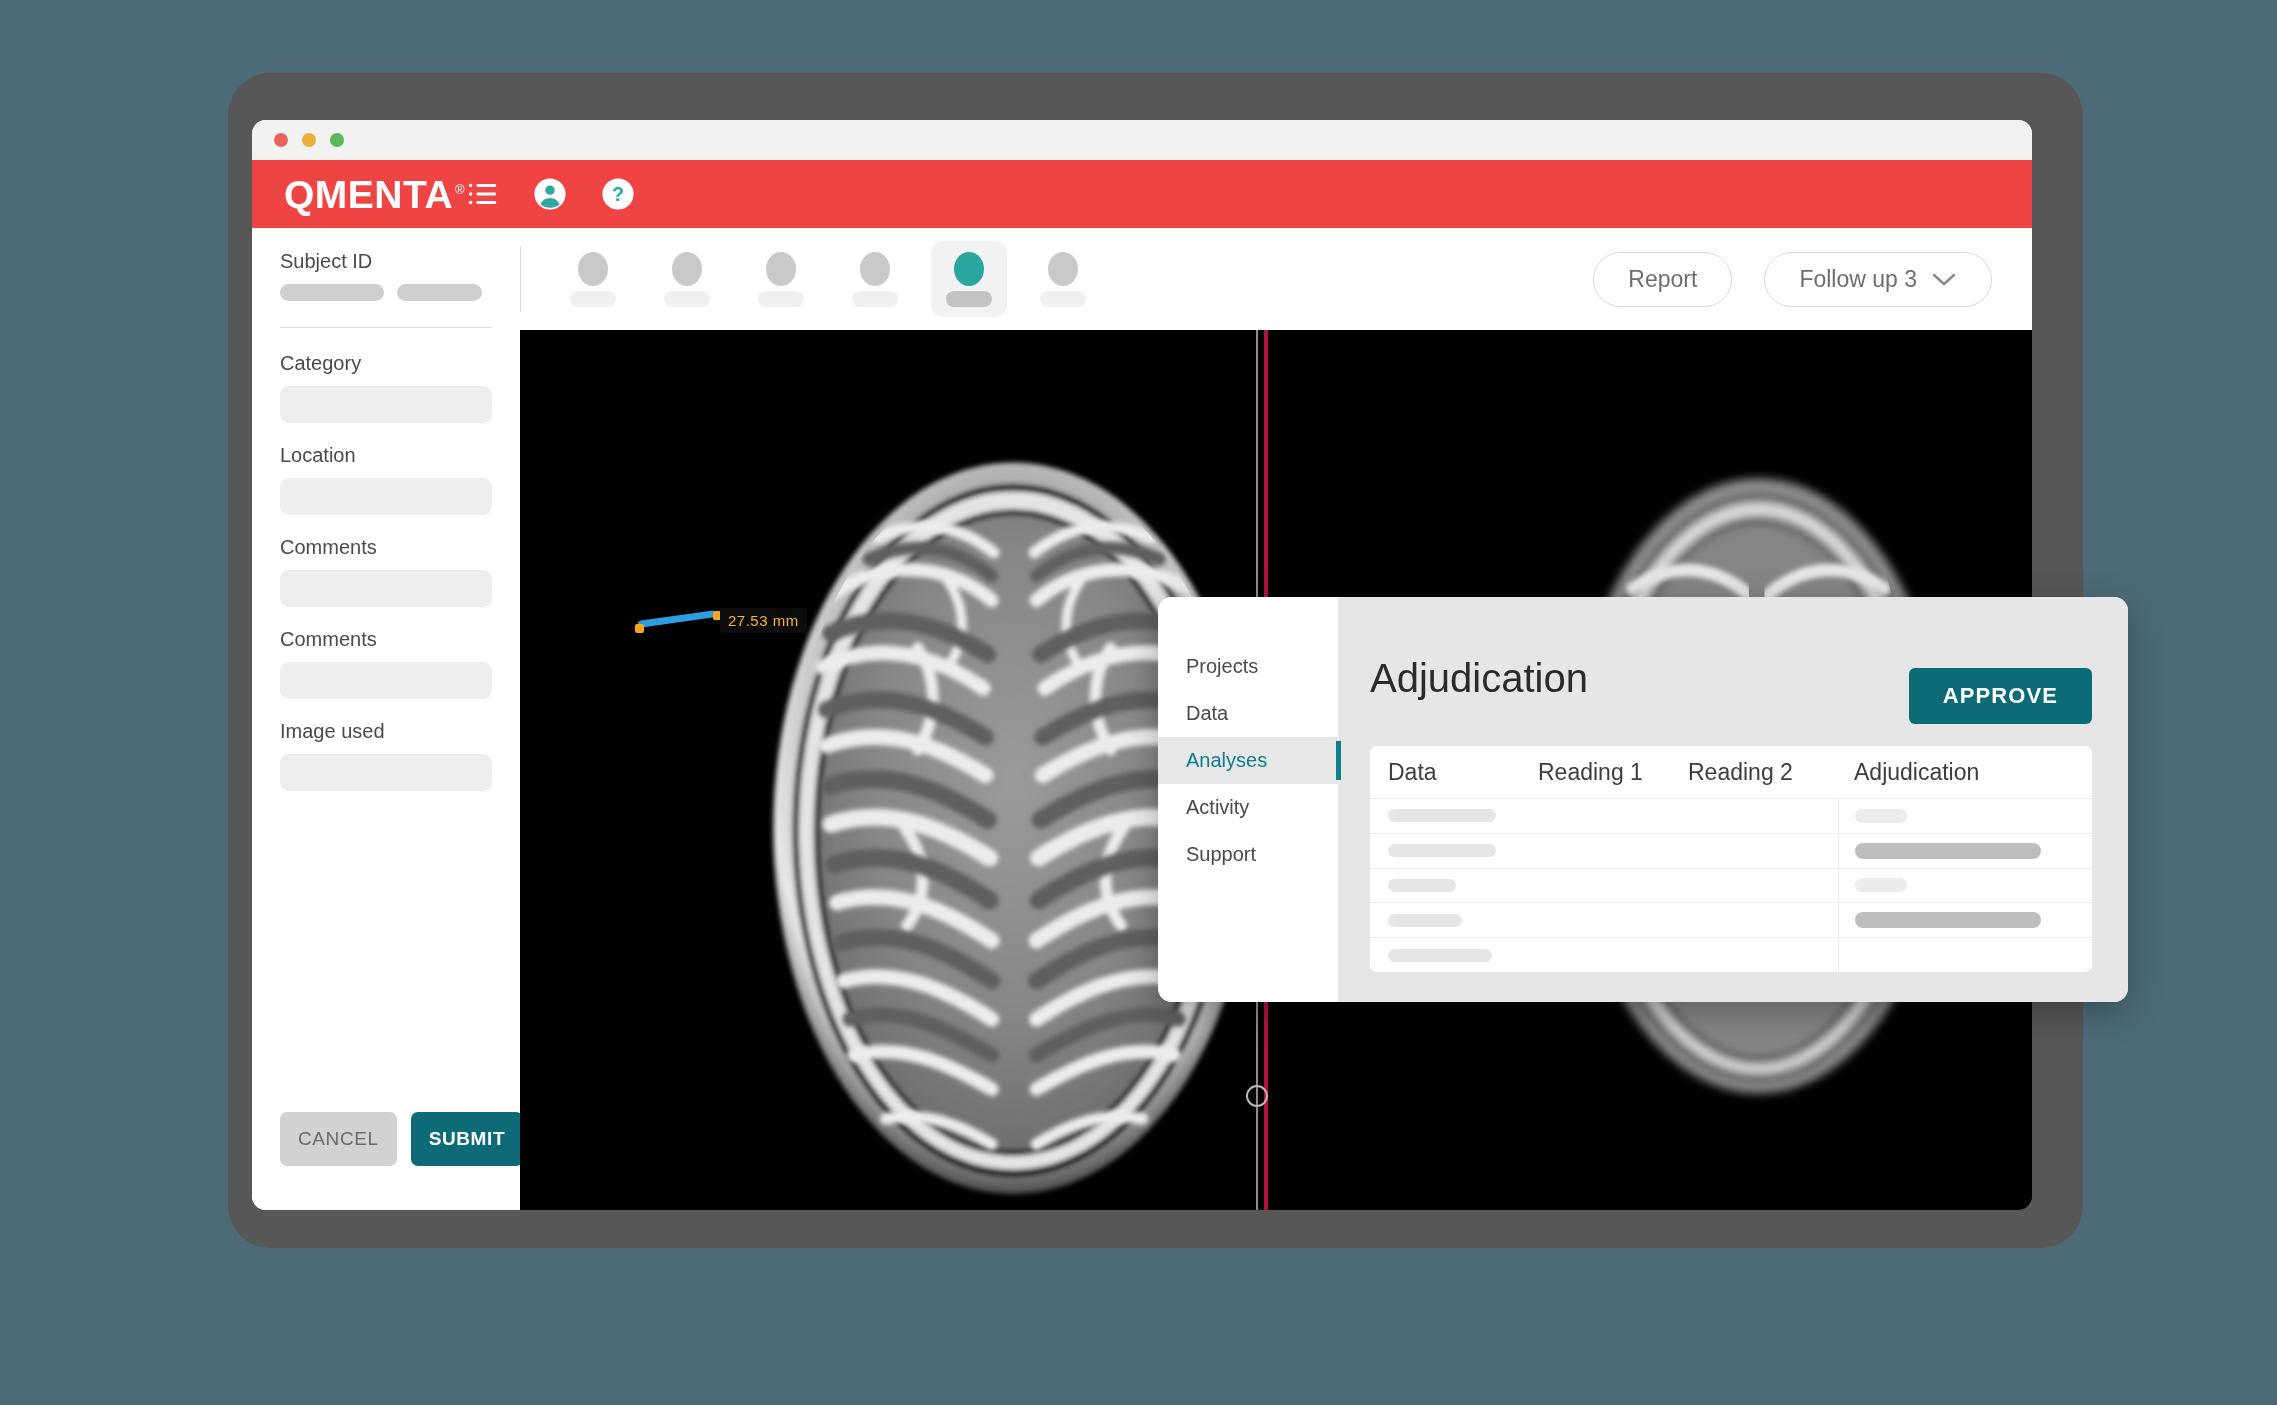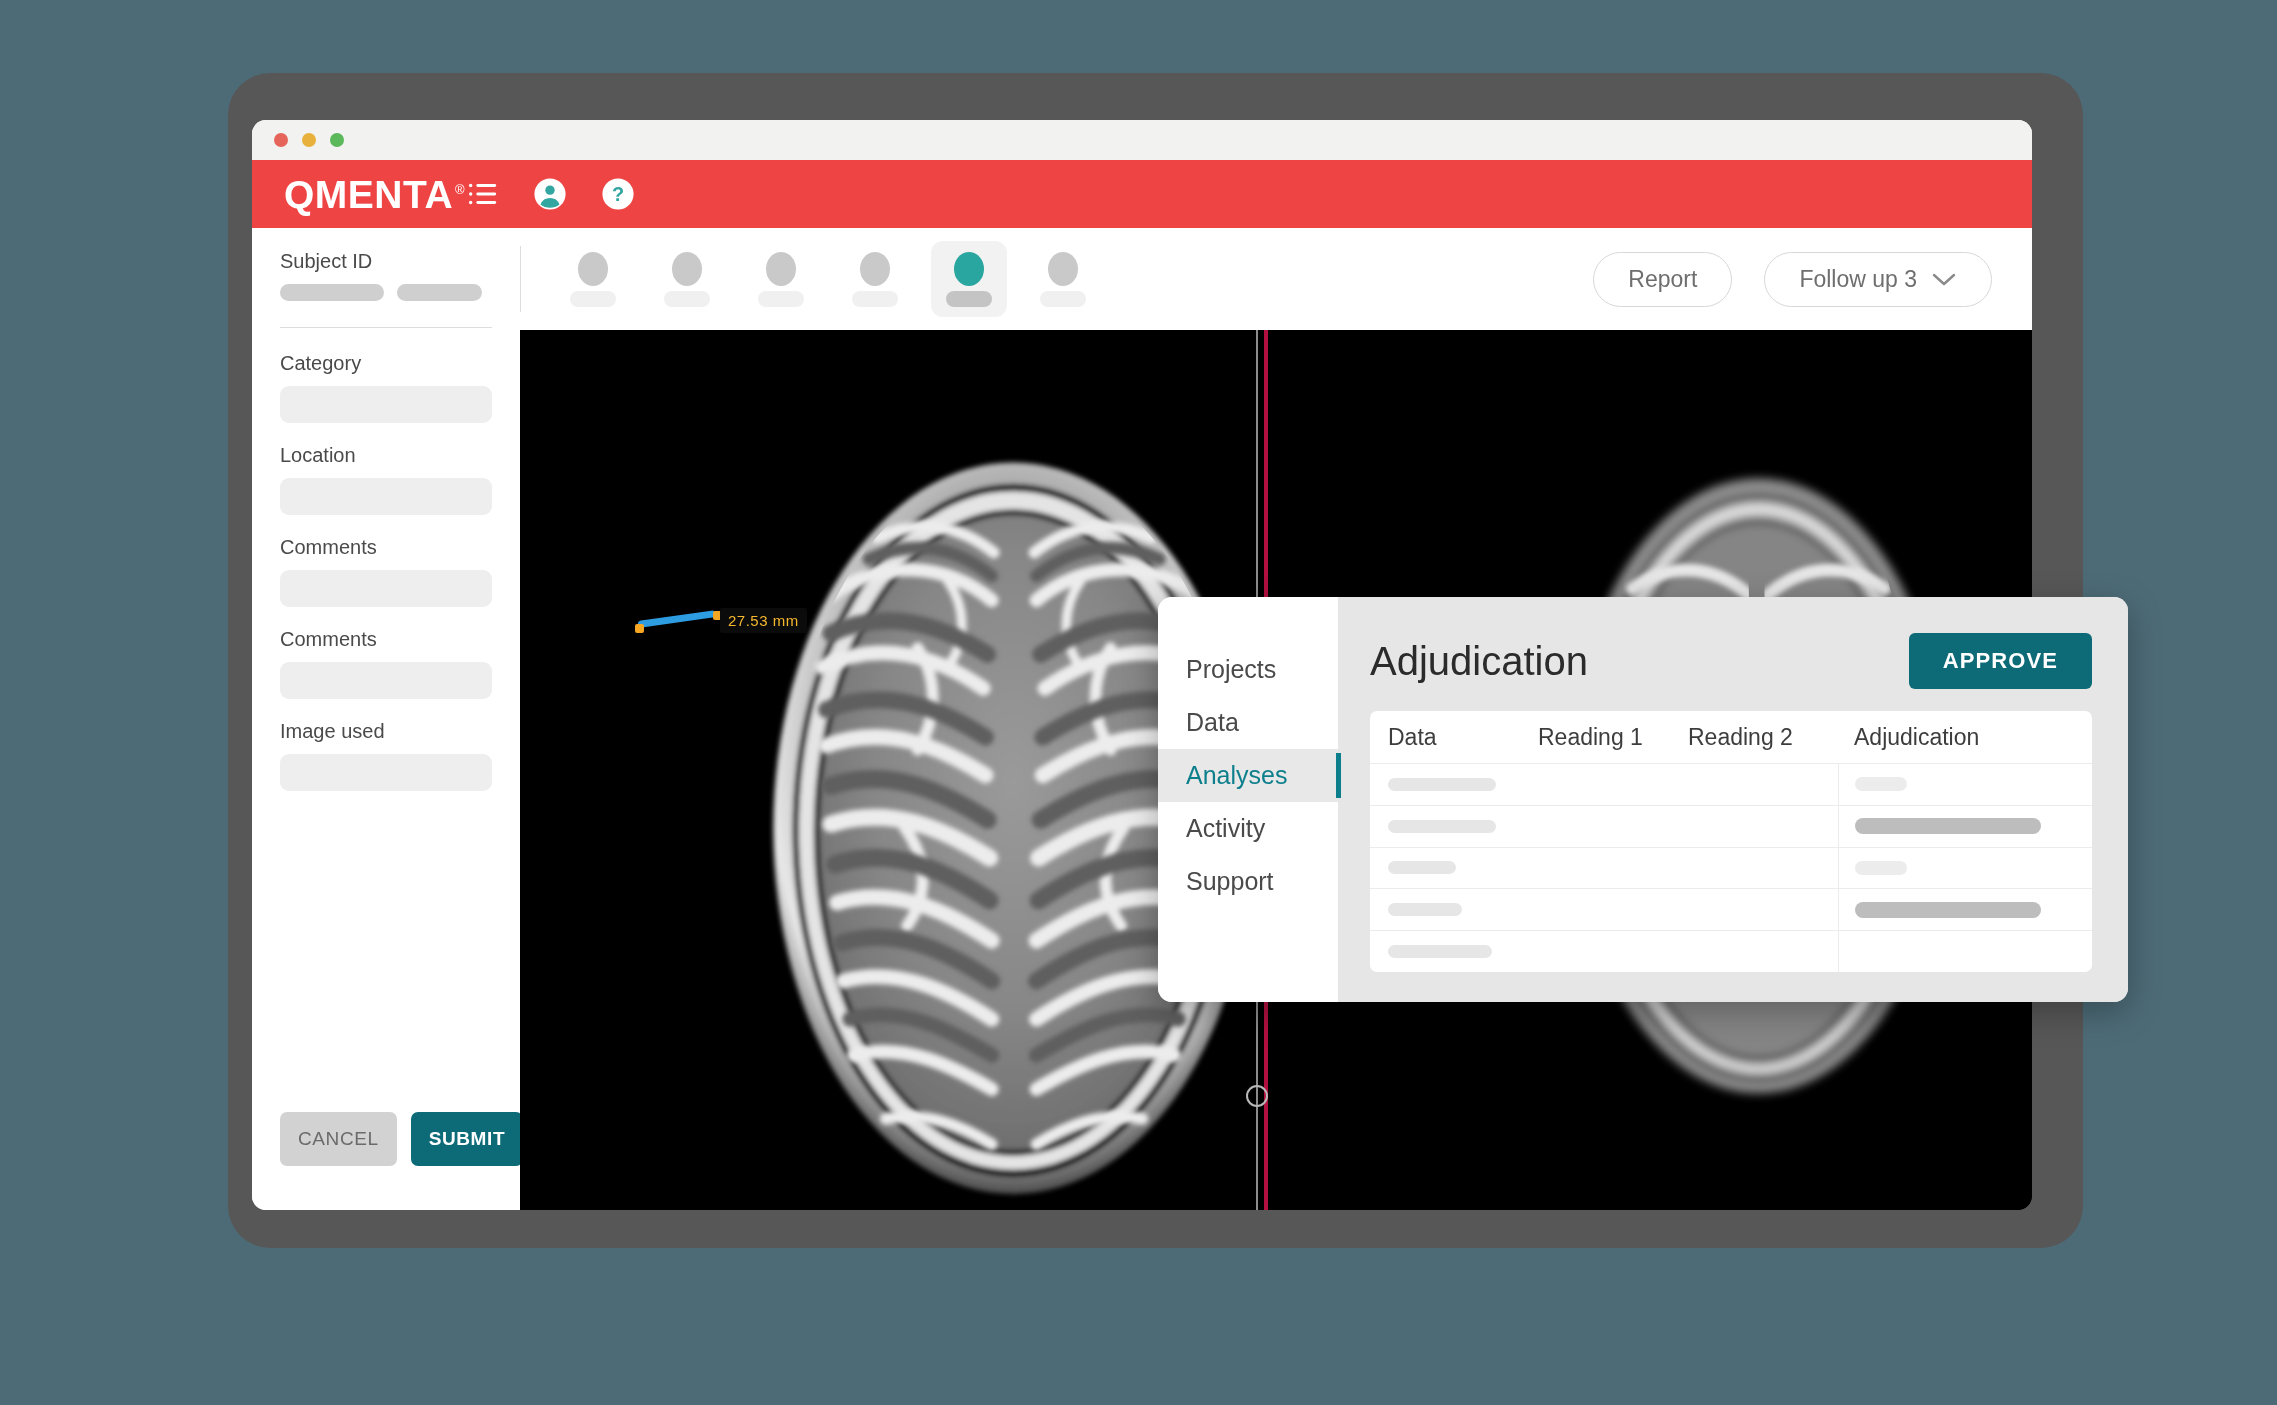--- a/index.html
+++ b/index.html
@@ -269,21 +269,21 @@
     width: 180px;
     flex: 0 0 180px;
     background: #ffffff;
     border-radius: 14px 0 0 14px;
     padding-top: 46px;
     display: flex;
     flex-direction: column;
     gap: 0px;
   }
   .nav-item {
-    font-size: 25px;
+    font-size: 20px;
     color: #4a4a4a;
     padding: 12px 0 12px 28px;
     position: relative;
     cursor: pointer;
   }
   .nav-item.active {
     background: #e8e8e8;
     color: #0d7f8c;
   }
   .nav-item.active::after {
@@ -318,20 +318,21 @@
     background: #0d6b78;
     color: #ffffff;
     border: none;
     border-radius: 6px;
     padding: 15px 34px;
     font-size: 22px;
     font-weight: bold;
     letter-spacing: 1.1px;
     font-family: inherit;
     cursor: pointer;
+    margin-top: 35px;
   }
 
   .table-card {
     background: #ffffff;
     border-radius: 7px;
     flex: 1 1 auto;
     display: flex;
     flex-direction: column;
     overflow: hidden;
     min-height: 0;

